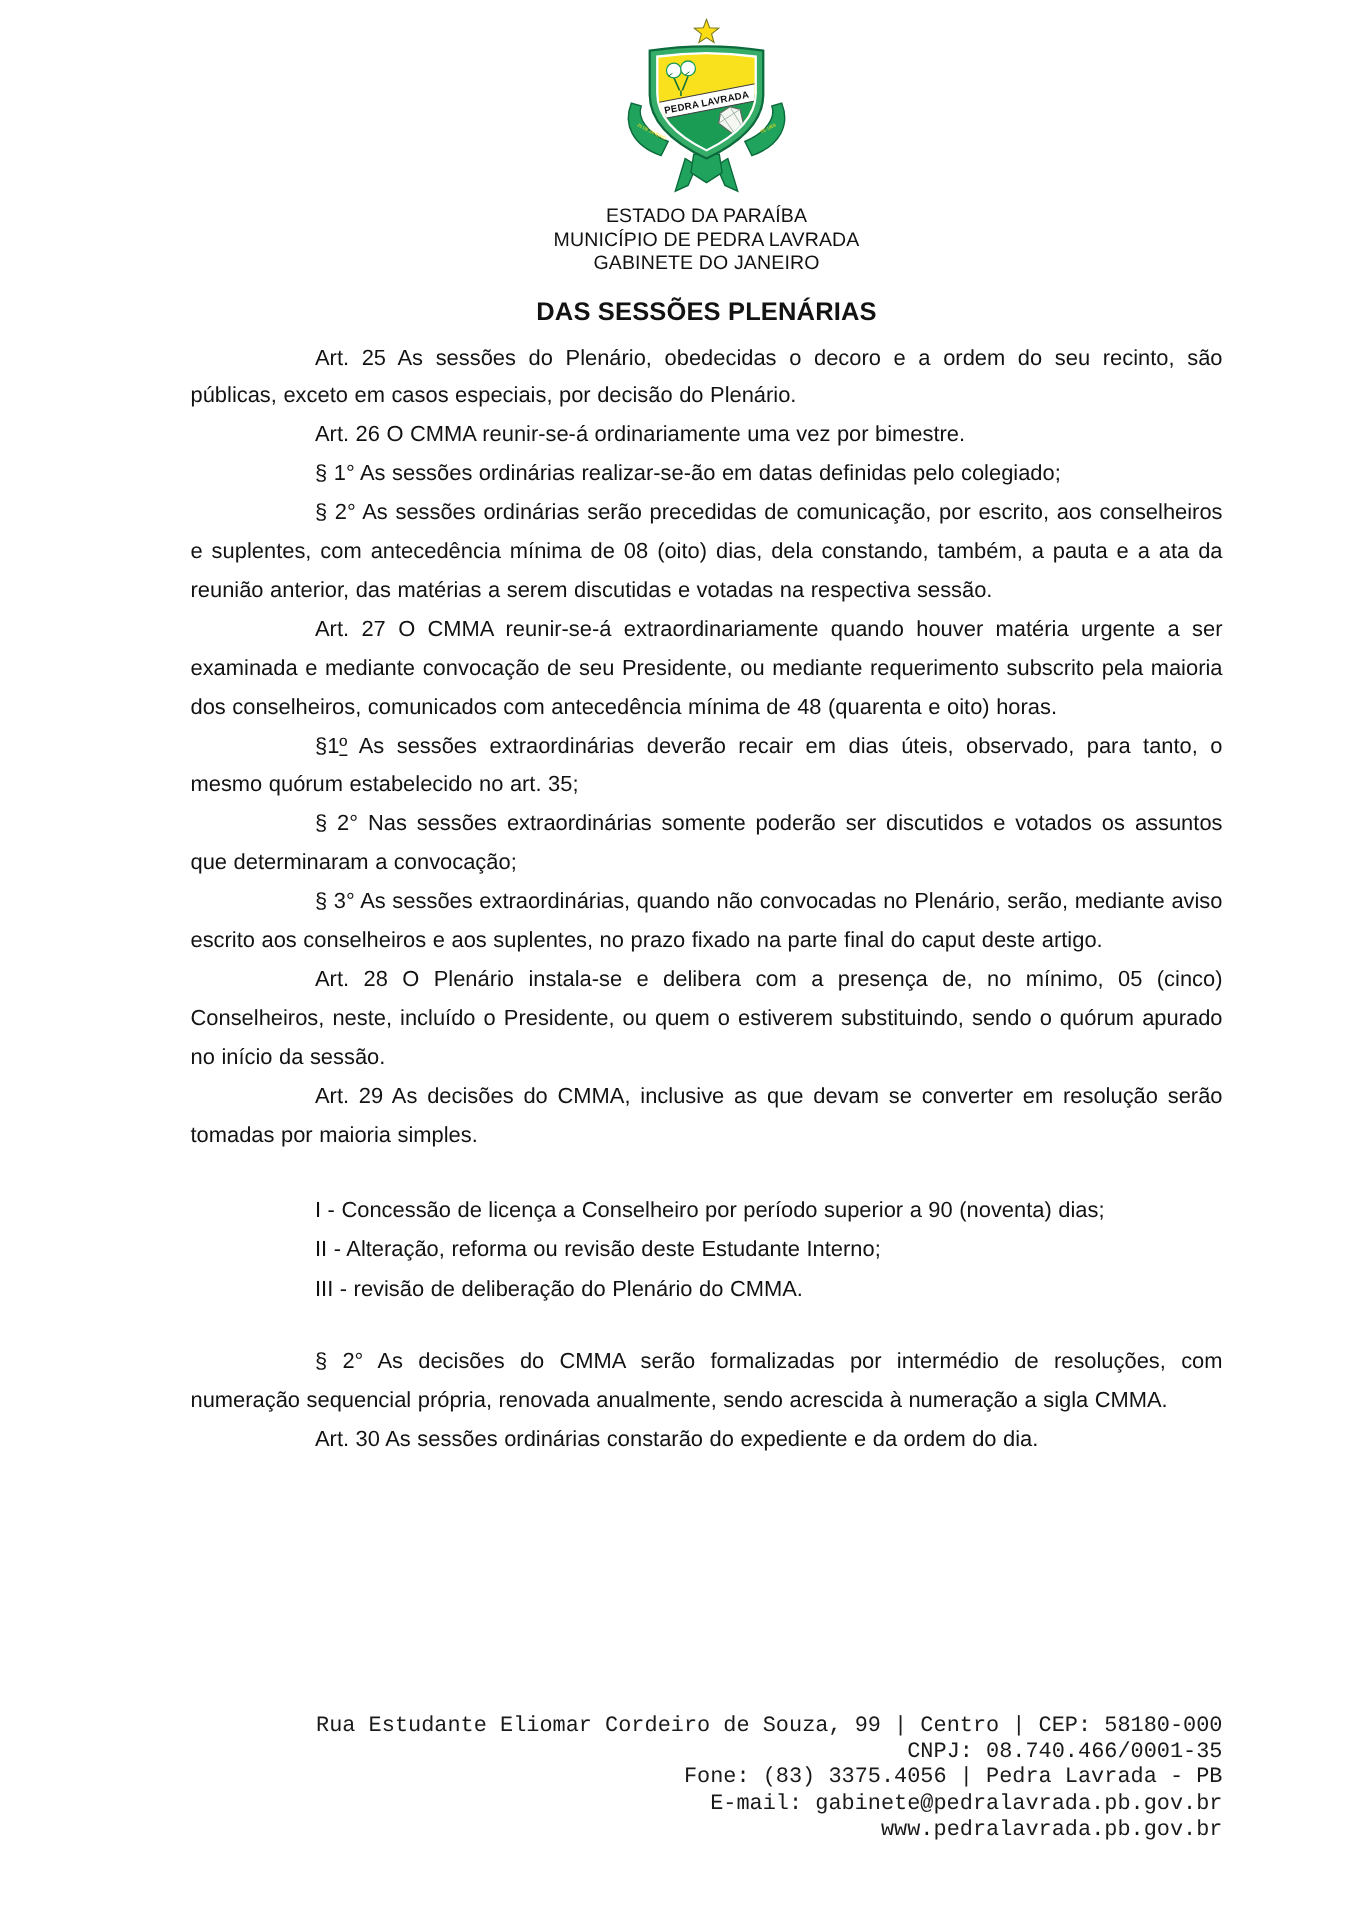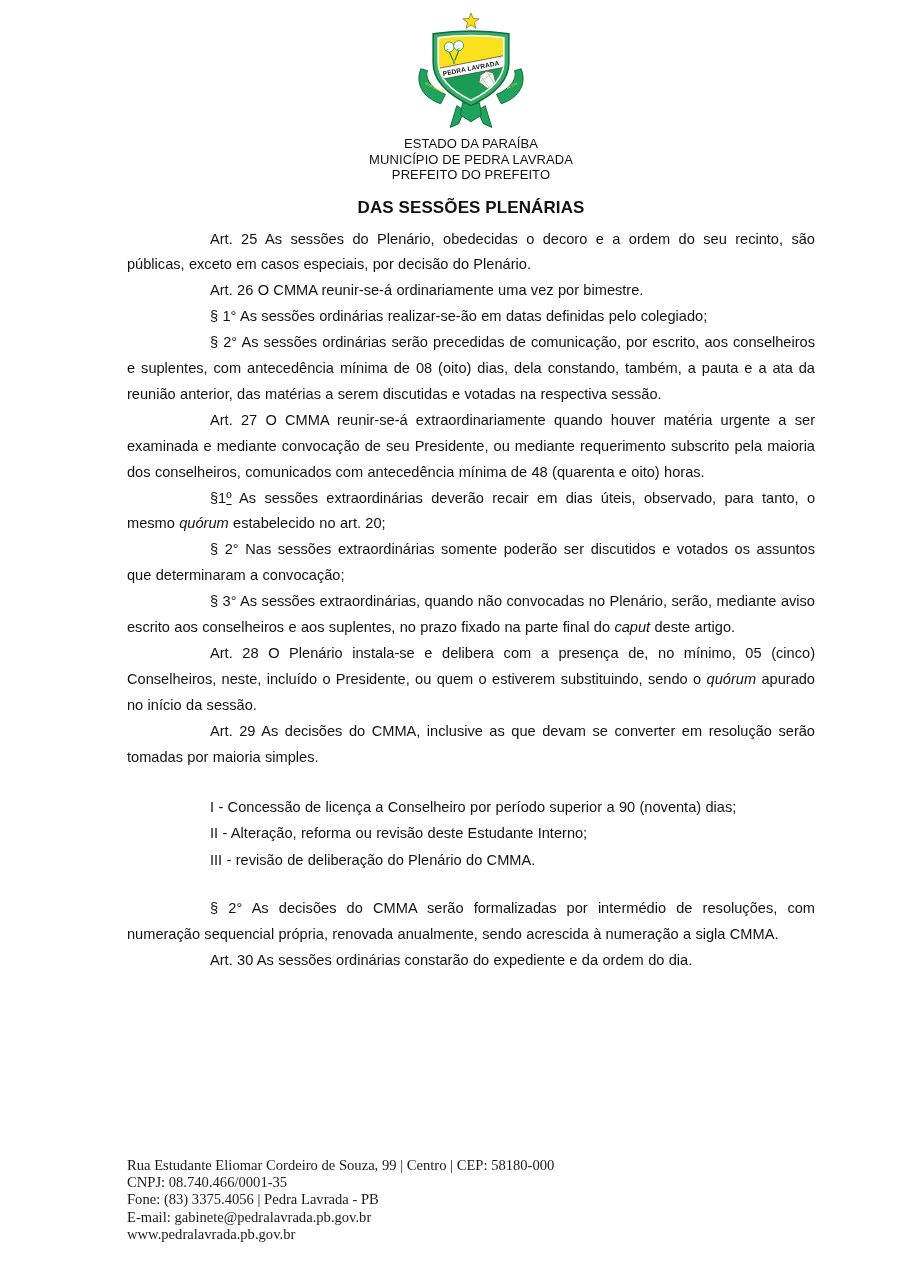--- a/index.html
+++ b/index.html
@@ -13,25 +13,25 @@
   .hline{font-size:13px;font-weight:normal;line-height:15.5px;letter-spacing:0.1px;}
   .doc-title{font-size:17px;font-weight:bold;line-height:21px;margin-top:14px;letter-spacing:0.1px;}
   .body-block{margin-top:9px;}
   .para{
     font-size:14.6px;line-height:25.9px;text-align:justify;
     text-indent:83px;margin:0;word-spacing:0.3px;
   }
   .para.item{text-indent:0;margin-left:83px;text-align:left;line-height:26.5px;}
   .para.gap{margin-top:23px;}
   .bold{font-weight:normal;}
-  .ital{font-style:italic;}
+  .ital{}
   .uord{text-decoration:underline;}
   .footer-block{
-    position:absolute;left:0;right:0;bottom:28px;text-align:left;
-    font-family:Liberation Serif, serif;
+    position:absolute;left:0;right:0;bottom:42px;text-align:right;
+    font-family:Liberation Mono, monospace;
   }
   .fline{font-size:14.6px;line-height:17.2px;color:#1a1a1a;}
 </style>
 </head>
 <body>
 
 <div class="page">
   <div class="content">
 
     <svg class="crest" viewBox="0 0 120 130" width="114" height="123" aria-hidden="true">
@@ -73,32 +73,32 @@
           <rect x="-42" y="-6" width="84" height="12" fill="#ffffff" stroke="#3a3a3a" stroke-width="0.7"></rect>
           <text x="0" y="2.8" text-anchor="middle" font-size="6.8" font-weight="bold" fill="#111111" letter-spacing="0.2" font-family="Liberation Sans, sans-serif">PEDRA LAVRADA</text>
         </g>
       </g>
     </svg>
 
     <div class="header-block">
       <div id="hdr-lines">
           <div class="hline">ESTADO DA PARAÍBA</div>
           <div class="hline">MUNICÍPIO DE PEDRA LAVRADA</div>
-          <div class="hline">PREFEITO DO PREFEITO</div>
+          <div class="hline">GABINETE DO JANEIRO</div>
         </div>
       <div class="doc-title">DAS SESSÕES PLENÁRIAS</div>
     </div>
 
     <div class="body-block" id="body-block">
         <p class="para"><span class="bold">Art. 25</span><span> As sessões do Plenário, obedecidas o decoro e a ordem do seu recinto, são públicas, exceto em casos especiais, por decisão do Plenário.</span></p>
         <p class="para"><span class="bold">Art. 26</span><span> O CMMA reunir-se-á ordinariamente uma vez por bimestre.</span></p>
         <p class="para"><span>§ 1° As sessões ordinárias realizar-se-ão em datas definidas pelo colegiado;</span></p>
         <p class="para"><span>§ 2° As sessões ordinárias serão precedidas de comunicação, por escrito, aos conselheiros e suplentes, com antecedência mínima de 08 (oito) dias, dela constando, também, a pauta e a ata da reunião anterior, das matérias a serem discutidas e votadas na respectiva sessão.</span></p>
         <p class="para"><span class="bold">Art. 27</span><span> O CMMA reunir-se-á extraordinariamente quando houver matéria urgente a ser examinada e mediante convocação de seu Presidente, ou mediante requerimento subscrito pela maioria dos conselheiros, comunicados com antecedência mínima de 48 (quarenta e oito) horas.</span></p>
-        <p class="para"><span>§1</span><span class="uord">º</span><span> As sessões extraordinárias deverão recair em dias úteis, observado, para tanto, o mesmo </span><span class="ital">quórum</span><span> estabelecido no art. 20;</span></p>
+        <p class="para"><span>§1</span><span class="uord">º</span><span> As sessões extraordinárias deverão recair em dias úteis, observado, para tanto, o mesmo </span><span class="ital">quórum</span><span> estabelecido no art. 35;</span></p>
         <p class="para"><span>§ 2° Nas sessões extraordinárias somente poderão ser discutidos e votados os assuntos que determinaram a convocação;</span></p>
         <p class="para"><span>§ 3° As sessões extraordinárias, quando não convocadas no Plenário, serão, mediante aviso escrito aos conselheiros e aos suplentes, no prazo fixado na parte final do </span><span class="ital">caput</span><span> deste artigo.</span></p>
         <p class="para"><span class="bold">Art. 28</span><span> O Plenário instala-se e delibera com a presença de, no mínimo, 05 (cinco) Conselheiros, neste, incluído o Presidente, ou quem o estiverem substituindo, sendo o </span><span class="ital">quórum</span><span> apurado no início da sessão.</span></p>
         <p class="para"><span class="bold">Art. 29</span><span> As decisões do CMMA, inclusive as que devam se converter em resolução serão tomadas por maioria simples.</span></p>
         <p class="para item gap"><span>I - Concessão de licença a Conselheiro por período superior a 90 (noventa) dias;</span></p>
         <p class="para item"><span>II - Alteração, reforma ou revisão deste Estudante Interno;</span></p>
         <p class="para item"><span>III - revisão de deliberação do Plenário do CMMA.</span></p>
         <p class="para gap"><span>§ 2° As decisões do CMMA serão formalizadas por intermédio de resoluções, com numeração sequencial própria, renovada anualmente, sendo acrescida à numeração a sigla CMMA.</span></p>
         <p class="para"><span class="bold">Art. 30</span><span> As sessões ordinárias constarão do expediente e da ordem do dia.</span></p>
       </div>

